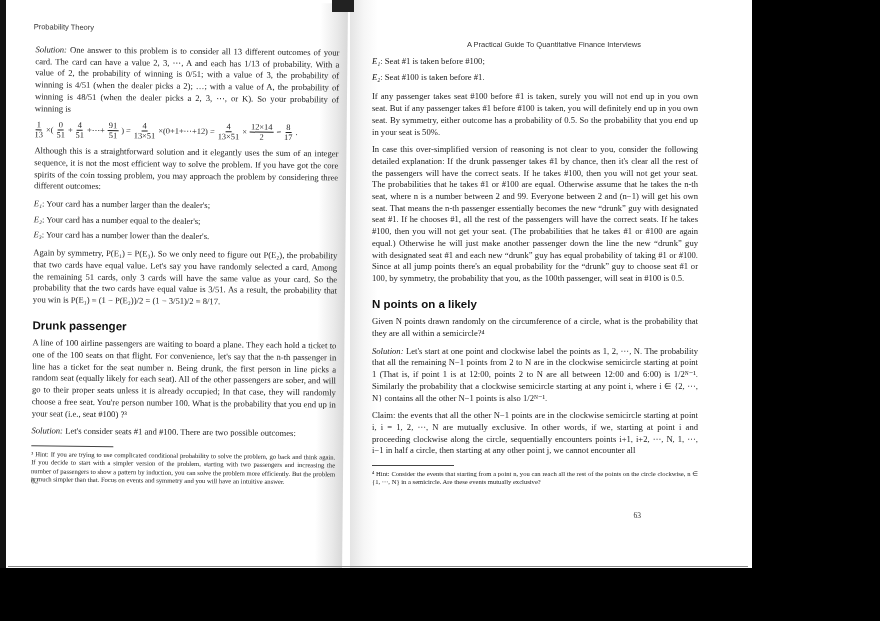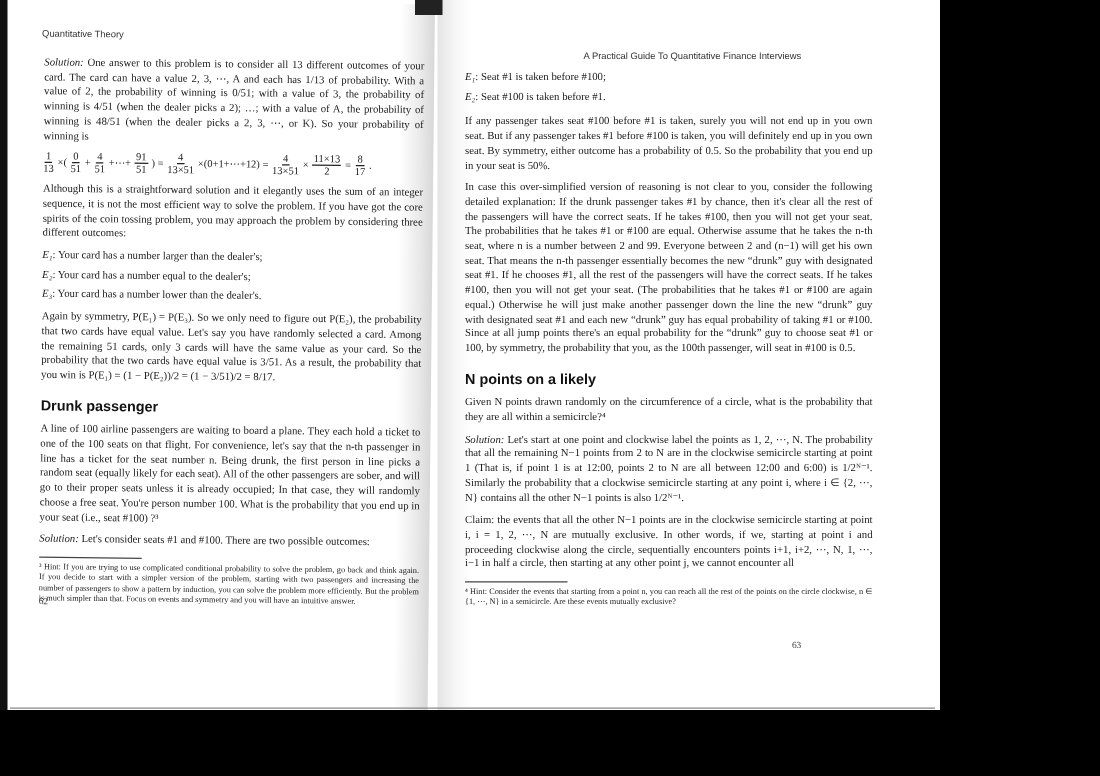--- a/index.html
+++ b/index.html
@@ -43,21 +43,21 @@
   .page-num { position: absolute; font-size: 7.5px; color: #333; }
   .left .page-num { left: 30px; top: 476px; }
   .right .page-num { right: 58px; top: 511px; }
 </style>
 </head>
 <body>
 
 <div class="spread">
 
   <div class="page left">
-    <div class="running-head">Quantitative Theory</div>
+    <div class="running-head">Probability Theory</div>
     <div class="content">
       <p><span class="it">Solution:</span><span> One answer to this problem is to consider all 13 different outcomes of your card. The card can have a value 2, 3, ⋯, A and each has 1/13 of probability. With a value of 2, the probability of winning is 0/51; with a value of 3, the probability of winning is 4/51 (when the dealer picks a 2); …; with a value of A, the probability of winning is 48/51 (when the dealer picks a 2, 3, ⋯, or K). So your probability of winning is</span></p>
 
       <div class="formula">
         <span class="frac">
             <span class="num">1</span>
             <span>13</span>
           </span>
         <span>×(</span>
         <span class="frac">
@@ -79,21 +79,21 @@
             <span class="num">4</span>
             <span>13×51</span>
           </span>
         <span>×(0+1+⋯+12) =</span>
         <span class="frac">
             <span class="num">4</span>
             <span>13×51</span>
           </span>
         <span>×</span>
         <span class="frac">
-            <span class="num">11×13</span>
+            <span class="num">12×14</span>
             <span>2</span>
           </span>
         <span>=</span>
         <span class="frac">
             <span class="num">8</span>
             <span>17</span>
           </span>
         <span>.</span>
       </div>
 

